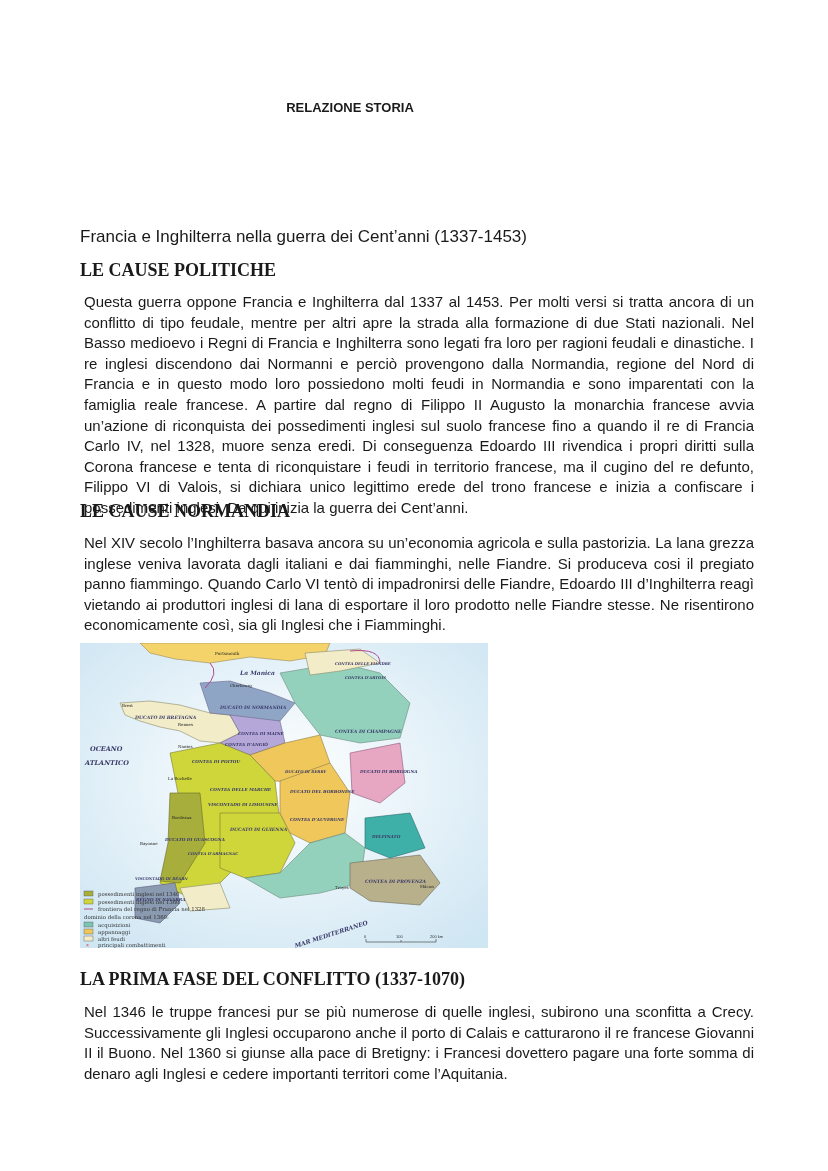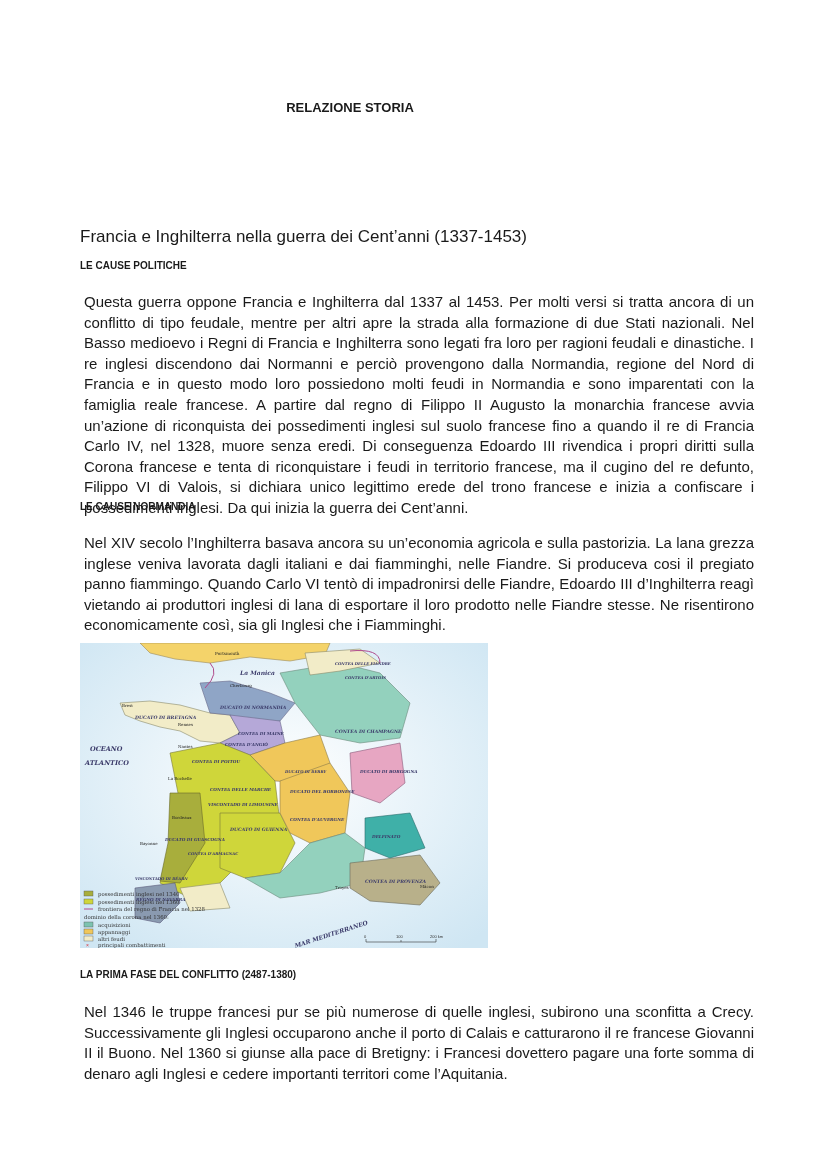--- a/index.html
+++ b/index.html
@@ -10,21 +10,21 @@
   }
   .page { position: absolute; left: 0; top: 0; width: 828px; height: 1069px; background: #fff; }
   .title {
     position: absolute; top: 100px; left: 0; width: 700px; text-align: center;
     font-weight: bold; font-size: 13px; letter-spacing: 0px;
     padding-left: 0;
   }
   .title { left: 0; width: 700px; }
   .subtitle { position: absolute; left: 80px; top: 162px; font-size: 13.6px; }
   .subtitle2 { position: absolute; left: 80px; top: 227px; font-size: 17px; }
-  .heading { position: absolute; left: 80px; font-weight: bold; font-size: 10px; }
+  .heading { position: absolute; left: 80px; font-weight: bold; font-size: 18px; font-family: Liberation Serif, serif; }
   .para {
     position: absolute; left: 80px; width: 670px; font-size: 15px;
     line-height: 20.6px; text-align: justify; margin: 4px;
   }
   .h1 { top: 260px; }
   .p1 { top: 288px; }
   .h2 { top: 501px; }
   .p2 { top: 529px; }
   .h3 { top: 969px; }
   .p3 { top: 998px; }
@@ -158,15 +158,15 @@
         <line x1="286" y1="296" x2="286" y2="299" stroke="#333" stroke-width="0.6"></line>
         <line x1="321" y1="297" x2="321" y2="299" stroke="#333" stroke-width="0.6"></line>
         <line x1="356" y1="296" x2="356" y2="299" stroke="#333" stroke-width="0.6"></line>
         <text x="284" y="295" font-size="4" fill="#333">0</text>
         <text x="316" y="295" font-size="4" fill="#333">100</text>
         <text x="350" y="295" font-size="4" fill="#333">200 km</text>
       </g>
     </svg>
   </div>
 
-  <div class="heading h3">LA PRIMA FASE DEL CONFLITTO (2487-1380)</div>
+  <div class="heading h3">LA PRIMA FASE DEL CONFLITTO (1337-1070)</div>
   <p class="para p3">Nel 1346 le truppe francesi pur se più numerose di quelle inglesi, subirono una sconfitta a Crecy. Successivamente gli Inglesi occuparono anche il porto di Calais e catturarono il re francese Giovanni II il Buono. Nel 1360 si giunse alla pace di Bretigny: i Francesi dovettero pagare una forte somma di denaro agli Inglesi e cedere importanti territori come l’Aquitania.</p>
 </div>
 
 </body></html>

